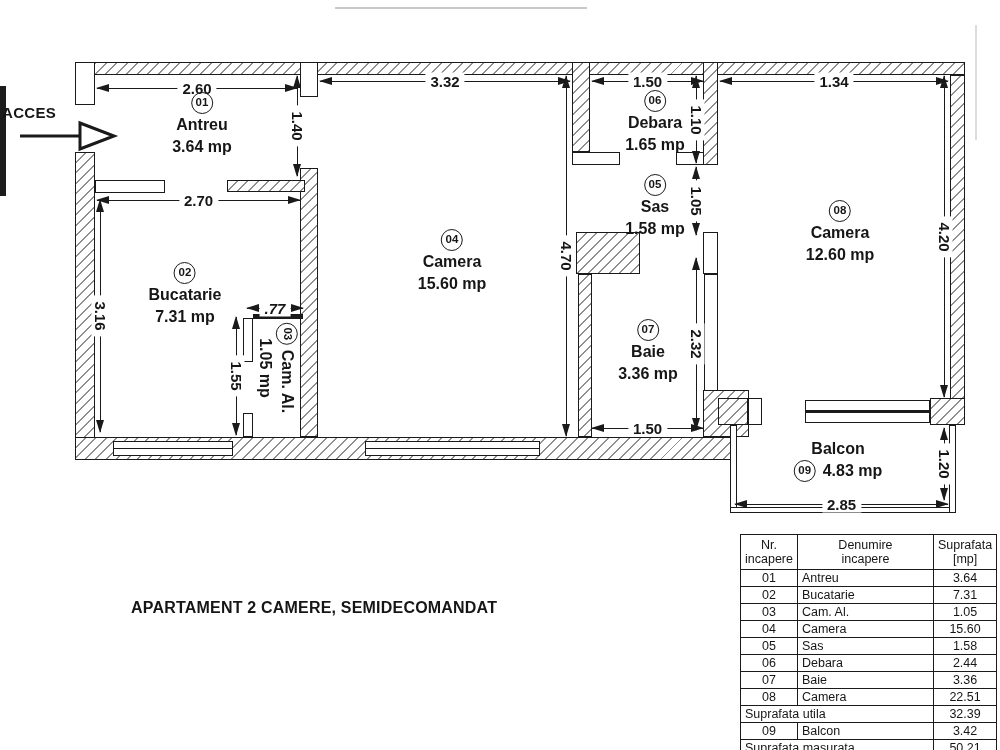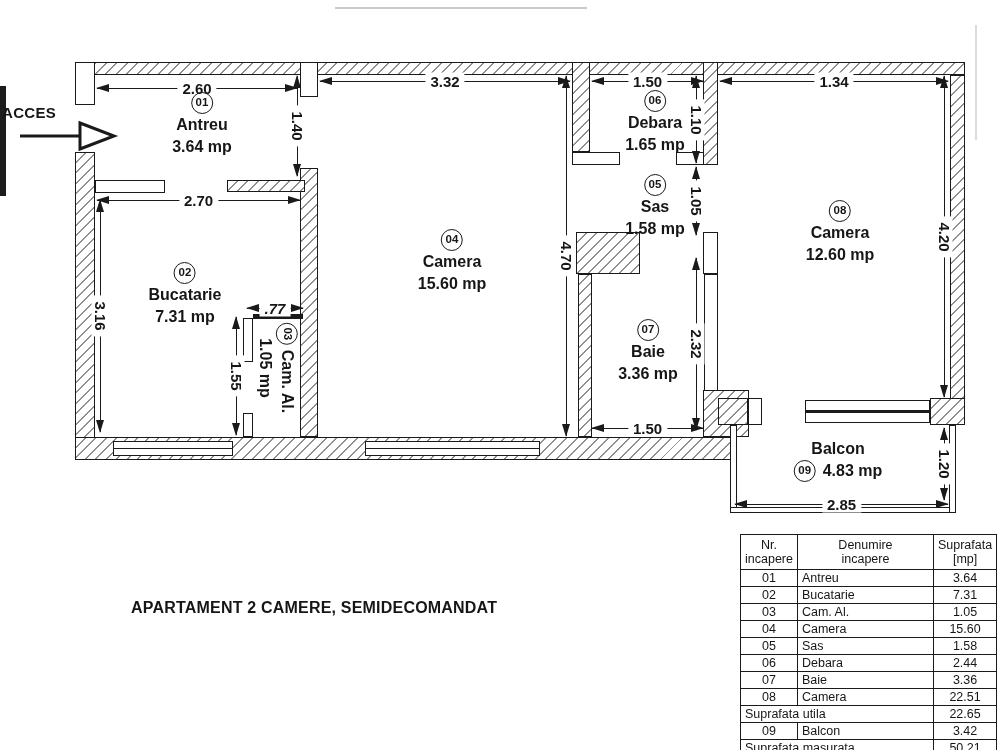--- a/index.html
+++ b/index.html
@@ -271,21 +271,21 @@
           <td class="l">Baie</td>
           <td class="c">3.36</td>
         </tr>
         <tr>
           <td class="c">08</td>
           <td class="l">Camera</td>
           <td class="c">22.51</td>
         </tr>
         <tr>
           <td colspan="2" class="l">Suprafata utila</td>
-          <td class="c">22.65</td>
+          <td class="c">32.39</td>
         </tr>
         <tr>
           <td class="c">09</td>
           <td class="l">Balcon</td>
           <td class="c">3.42</td>
         </tr>
         <tr>
           <td colspan="2" class="l">Suprafata masurata</td>
           <td class="c">50.21</td>
         </tr>

